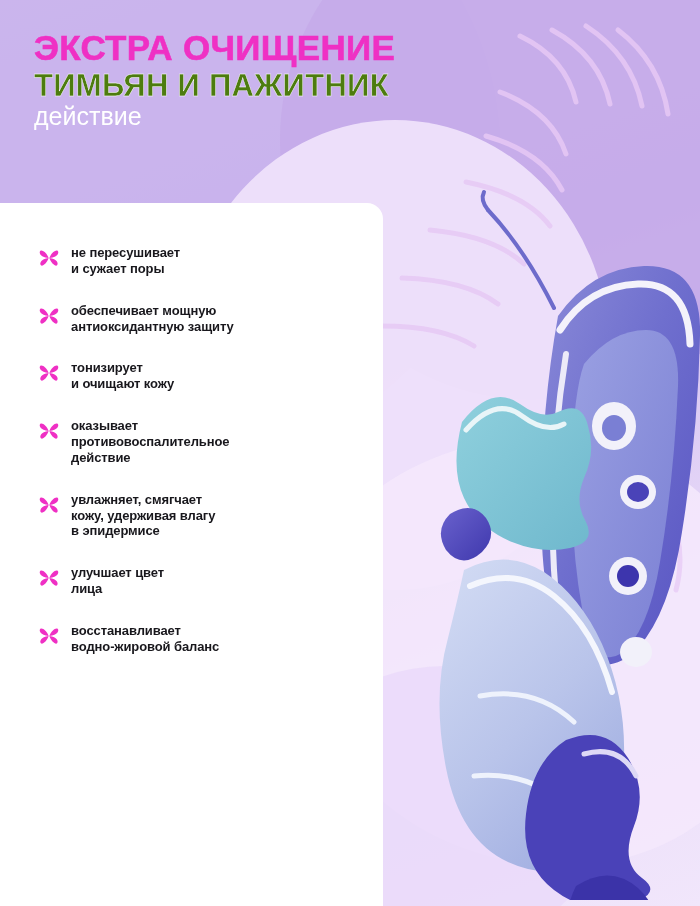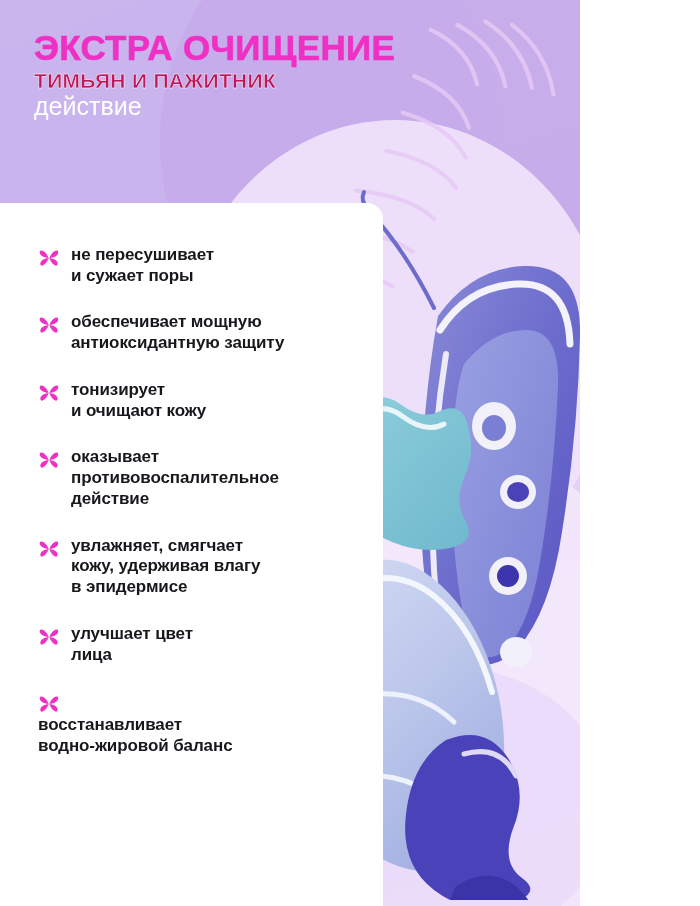--- a/index.html
+++ b/index.html
@@ -5,21 +5,21 @@
   html, body {
     margin: 0;
     padding: 0;
     background: #ffffff;
   }
   body {
     font-family: "Liberation Sans", sans-serif;
   }
   .poster {
     position: relative;
-    width: 580px;
+    width: 700px;
     height: 906px;
     overflow: hidden;
     background: #f3e9fb;
   }
 
   
   .bg-base {
     position: absolute;
     inset: 0;
     background: linear-gradient(160deg, #d9c6f2 0%, #cdb9ee 38%, #e7d9f8 70%, #f1e6fb 100%);
@@ -91,24 +91,24 @@
     font-size: 35px;
     line-height: 1.02;
     font-weight: 700;
     color: #ef30c4;
     letter-spacing: .3px;
     text-transform: uppercase;
     margin: 0 0 4px 0;
     -webkit-text-stroke: 0.6px #ef30c4;
   }
   .title-sub {
-    font-size: 21px;
+    font-size: 31px;
     line-height: 1.04;
     font-weight: 700;
-    color: #be185d;
+    color: #4d7c0f;
     letter-spacing: .3px;
     text-transform: uppercase;
     margin: 0 0 1px 0;
     -webkit-text-stroke: 0.4px #ffffff;
   }
   .title-third {
     font-size: 25px;
     line-height: 1.05;
     font-weight: 400;
     color: #ffffff;
@@ -143,30 +143,30 @@
     top: 42px;
     right: 20px;
     display: flex;
     flex-direction: column;
   }
   .list-item {
     display: flex;
     align-items: flex-start;
     margin-bottom: 26px;
   }
-  .list-item:last-child { margin-bottom: 0; flex-direction: column; }
+  .list-item:last-child { margin-bottom: 0; }
   .bullet-icon {
     flex: 0 0 auto;
     width: 22px;
     height: 22px;
     margin-right: 11px;
     margin-top: 2px;
   }
   .item-text {
-    font-size: 17px;
+    font-size: 13px;
     line-height: 1.22;
     font-weight: 700;
     color: #18171c;
     white-space: pre-line;
     letter-spacing: -0.1px;
   }
 </style>
 </head>
 <body>
 

